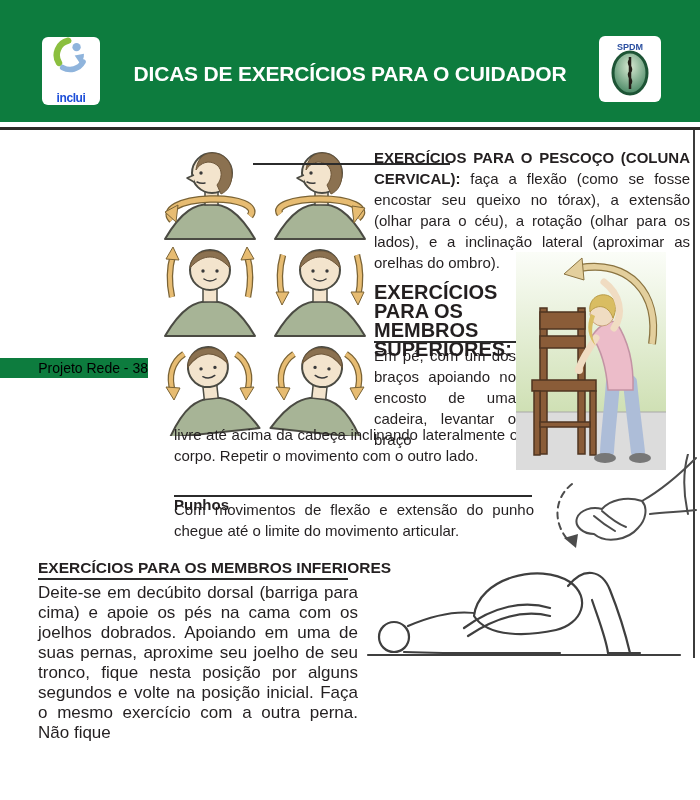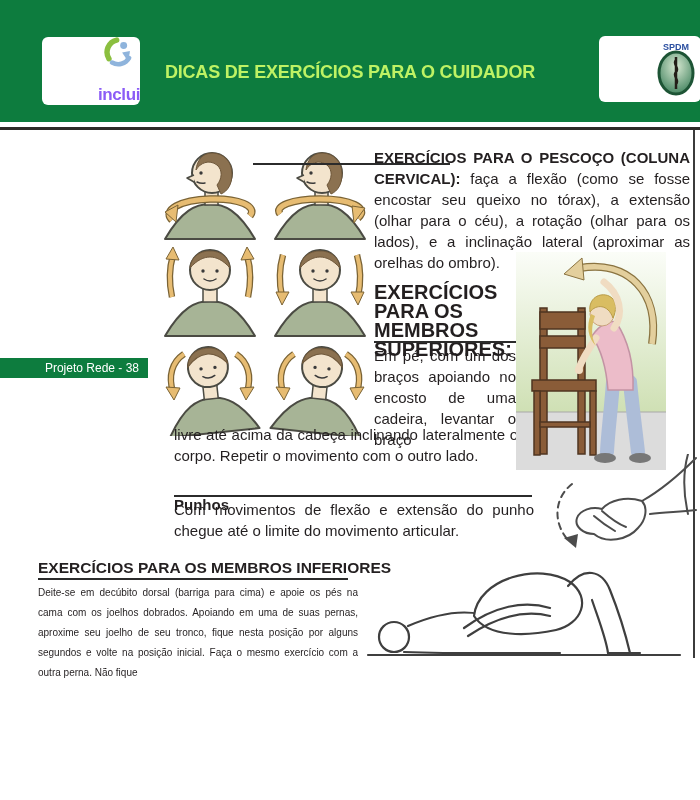--- a/index.html
+++ b/index.html
@@ -1,43 +1,43 @@
 <!DOCTYPE html>
 <html><head>
 <meta charset="utf-8">
 <style>
   html,body{margin:0;padding:0;background:#fff;}
   #page{position:relative;width:700px;height:800px;background:#ffffff;overflow:hidden;
         font-family:"Liberation Sans",sans-serif;color:#231f20;}
   .abs{position:absolute;}
   
   #header{left:0;top:0;width:700px;height:122px;background:#0d7c3e;}
-  #page-title{left:110px;top:62px;width:480px;text-align:center;color:#bef264;
-              font-size:18px;font-weight:bold;letter-spacing:-0.2px;white-space:nowrap;}
+  #page-title{left:110px;top:62px;width:480px;text-align:center;color:#ffffff;
+              font-size:21px;font-weight:bold;letter-spacing:-0.2px;white-space:nowrap;}
   .logo-box{background:#ffffff;border-radius:6px;display:flex;flex-direction:column;
-            align-items:flex-end;justify-content:center;padding-left:40px;}
+            align-items:center;justify-content:center;}
   #logo-left{left:42px;top:37px;width:58px;height:68px;}
-  #logo-left-label{font-size:17px;font-weight:bold;color:#8b5cf6;margin-top:17px;letter-spacing:-0.4px;}
+  #logo-left-label{font-size:12px;font-weight:bold;color:#1d4ed8;margin-top:17px;letter-spacing:-0.4px;}
   #logo-right{left:599px;top:36px;width:62px;height:66px;}
   
   #top-rule{left:0;top:127px;width:700px;height:3px;background:#2e2b28;}
   #right-rule{left:693px;top:130px;width:2px;height:528px;background:#3b3b3b;}
   .h-rule{height:2px;background:#2b2b2b;}
   #neck-leader{left:253px;top:163px;width:197px;}
   #upper-underline{left:374px;top:341px;width:144px;}
   #wrists-underline{left:174px;top:495px;width:358px;}
   #lower-underline{left:38px;top:578px;width:310px;}
   
-  #side-tab{left:0;top:358px;width:148px;height:20px;background:#0d7c3e;color:#ffffff;
-            font-size:12px;display:flex;align-items:center;justify-content:flex-end;
-            padding-right:9px;box-sizing:border-box;}
+  #side-tab{left:0;top:358px;width:148px;height:20px;background:#0d7c3e;color:#000000;
+            font-size:14px;display:flex;align-items:center;justify-content:flex-end;
+            box-sizing:border-box;}
   
   p{margin:0;}
   .body-txt{font-size:15px;line-height:21px;text-align:justify;}
-  .body-txt2{font-size:10px;line-height:20px;text-align:justify;}
+  .body-txt2{font-size:17px;line-height:20px;text-align:justify;}
   .bold{font-weight:bold;}
   #neck-par{left:374px;top:147px;width:316px;}
   #upper-heading{left:374px;top:283px;width:152px;font-size:20px;line-height:19px;font-weight:bold;}
   #upper-col{left:374px;top:345px;width:142px;}
   #upper-full{left:174px;top:424px;width:344px;}
   #wrists-heading{left:174px;top:476px;font-size:15px;font-weight:bold;margin-top:20px;}
   #wrists-par{left:174px;top:499px;width:360px;}
   #lower-heading{left:38px;top:559px;font-size:15.5px;font-weight:bold;}
   #lower-col{left:38px;top:583px;width:320px;}
   #lower-full{left:38px;top:703px;width:646px;}

